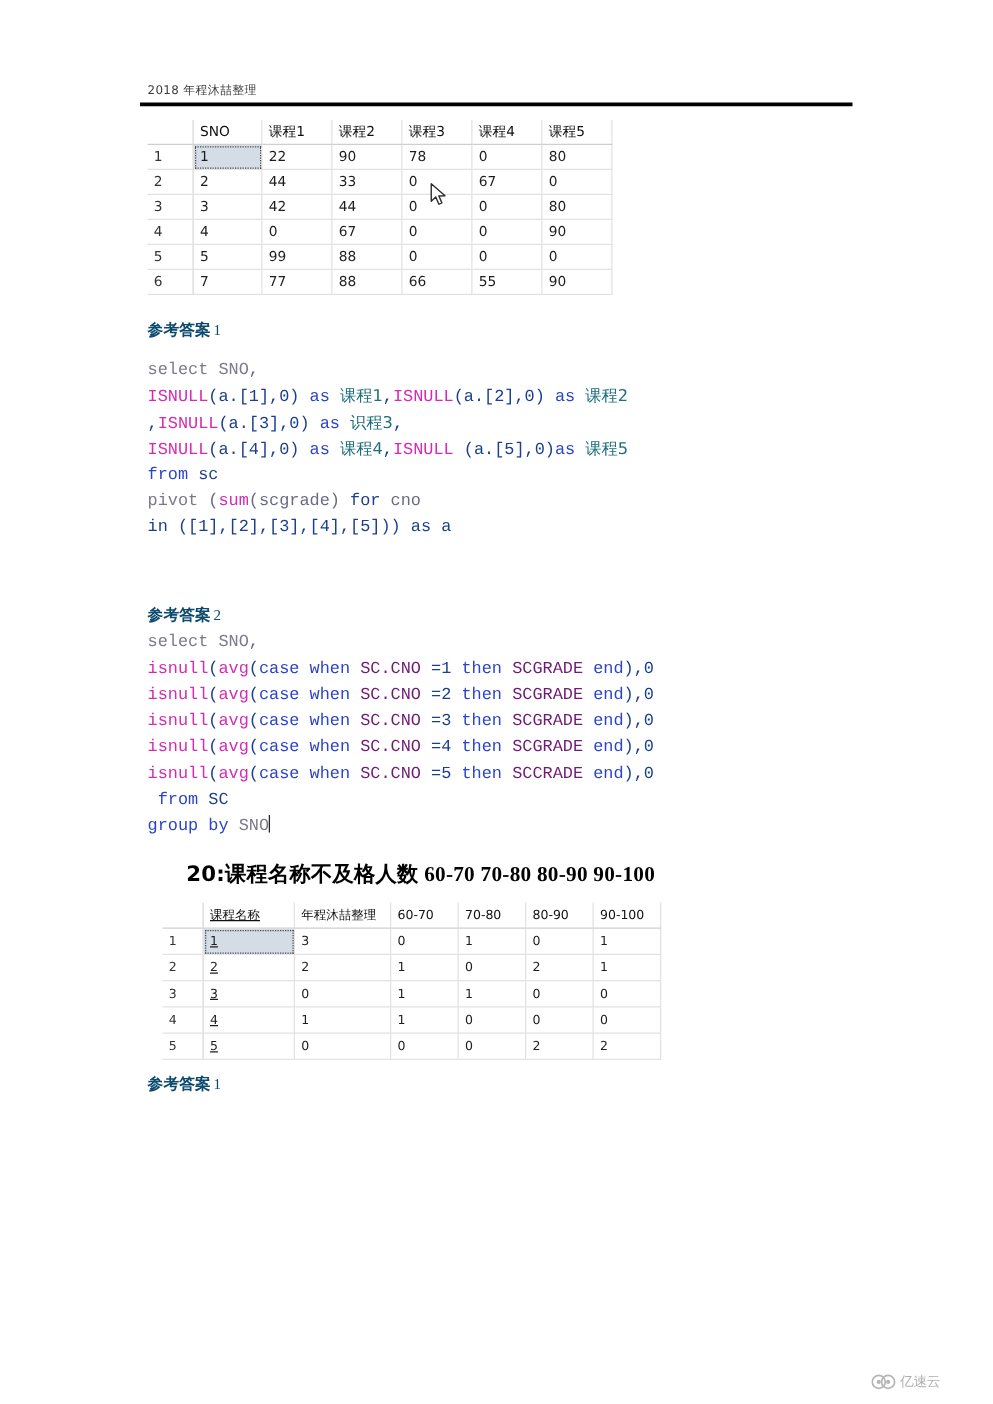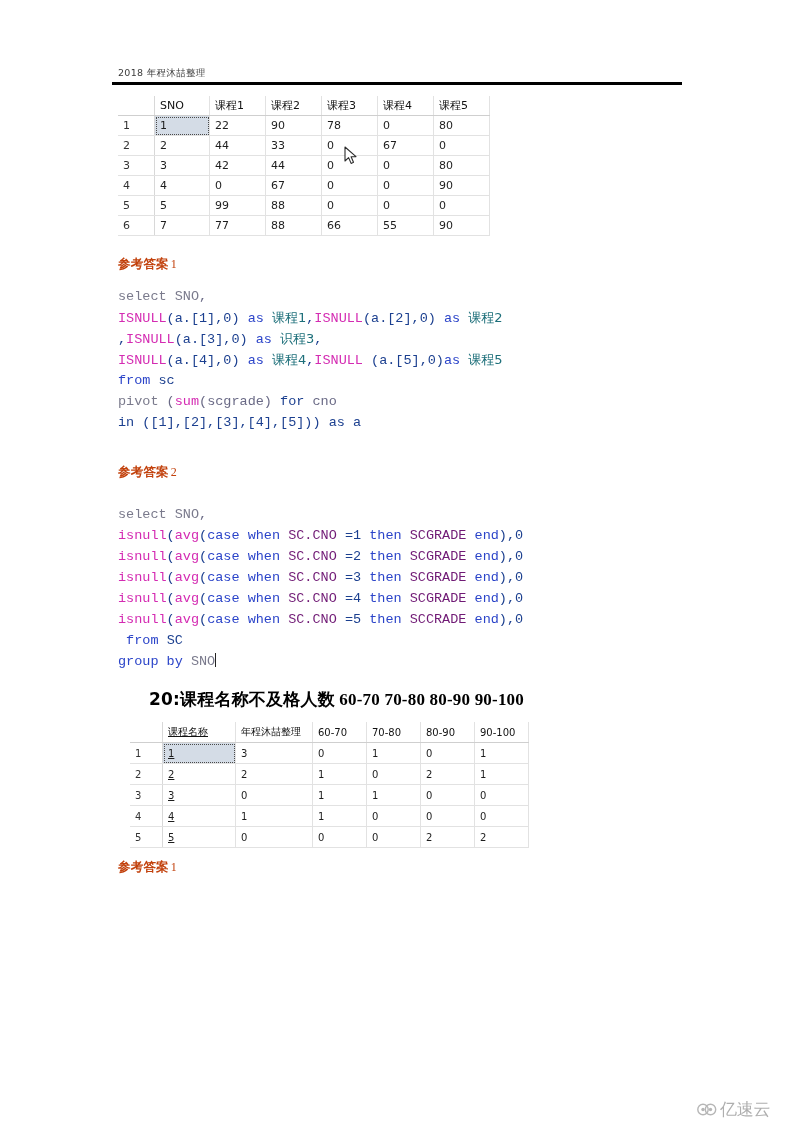--- a/index.html
+++ b/index.html
@@ -114,21 +114,21 @@
     pointer-events: none;
   }
 
   
   .answer-label {
     position: absolute;
     left: 118px;
     font-family: "DejaVu Sans", sans-serif;
     font-size: 12.5px;
     font-weight: bold;
-    color: #c2410c;
+    color: #0c4a6e;
     letter-spacing: 0.2px;
   }
   .answer-label .num {
     font-family: "Liberation Serif", serif;
     font-weight: normal;
     font-size: 12px;
     padding-left: 2px;
   }
 
   
@@ -182,21 +182,21 @@
     position: absolute;
     left: 697px;
     top: 1098px;
     display: flex;
     align-items: center;
     gap: 3px;
     opacity: 0.62;
   }
   .watermark-text {
     font-family: "DejaVu Sans", sans-serif;
-    font-size: 17px;
+    font-size: 11px;
     color: #7d7d7d;
     letter-spacing: -0.3px;
   }
 </style>
 </head>
 <body>
 
 <div class="page-header">
   <span class="page-header-text">2018 年程沐喆整理</span>
 </div>
@@ -274,21 +274,21 @@
 
 <svg class="cursor" viewBox="0 0 14 20">
   <path d="M1,1 L1,15 L4.6,11.6 L7.1,17.4 L9.5,16.3 L7.1,10.8 L12,10.6 Z" fill="#ffffff" stroke="#2b2b2b" stroke-width="1.1" stroke-linejoin="round"></path>
 </svg>
 
 <div class="answer-label" style="top:256px">
   <span>参考答案</span><span class="num">1</span>
 </div>
 <div class="code-block" id="code-answer1" style="top:286px"><span class="ln"><span class="k-gray">select</span><span class="k-plain"> </span><span class="k-gray">SNO</span><span class="k-plain">,</span></span><span class="ln"><span class="k-pink">ISNULL</span><span class="k-dark">(a.[1],0)</span><span class="k-plain"> </span><span class="k-blue">as</span><span class="k-plain"> </span><span class="k-cn">课程1</span><span class="k-dark">,</span><span class="k-pink">ISNULL</span><span class="k-dark">(a.[2],0)</span><span class="k-plain"> </span><span class="k-blue">as</span><span class="k-plain"> </span><span class="k-cn">课程2</span></span><span class="ln"><span class="k-dark">,</span><span class="k-pink">ISNULL</span><span class="k-dark">(a.[3],0)</span><span class="k-plain"> </span><span class="k-blue">as</span><span class="k-plain"> </span><span class="k-cn">识程3</span><span class="k-dark">,</span></span><span class="ln"><span class="k-pink">ISNULL</span><span class="k-dark">(a.[4],0)</span><span class="k-plain"> </span><span class="k-blue">as</span><span class="k-plain"> </span><span class="k-cn">课程4</span><span class="k-dark">,</span><span class="k-pink">ISNULL</span><span class="k-dark"> (a.[5],0)</span><span class="k-blue">as</span><span class="k-plain"> </span><span class="k-cn">课程5</span></span><span class="ln"><span class="k-blue">from</span><span class="k-plain"> </span><span class="k-dark">sc</span></span><span class="ln"><span class="k-gray">pivot</span><span class="k-plain"> (</span><span class="k-pink">sum</span><span class="k-plain">(scgrade) </span><span class="k-dark">for</span><span class="k-plain"> cno</span></span><span class="ln"><span class="k-dark">in ([1],[2],[3],[4],[5])) </span><span class="k-dark">as</span><span class="k-dark"> a</span></span></div>
 
-<div class="answer-label" style="top:464px">
+<div class="answer-label" style="top:484px">
   <span>参考答案</span><span class="num">2</span>
 </div>
 <div class="code-block" id="code-answer2" style="top:504px"><span class="ln"><span class="k-gray">select</span><span class="k-plain"> </span><span class="k-gray">SNO</span><span class="k-plain">,</span></span><span class="ln"><span class="k-pink">isnull</span><span class="k-dark">(</span><span class="k-pink">avg</span><span class="k-dark">(</span><span class="k-blue">case when</span><span class="k-plain"> </span><span class="k-teal">SC.CNO</span><span class="k-dark"> =1 </span><span class="k-blue">then</span><span class="k-plain"> </span><span class="k-teal">SCGRADE</span><span class="k-plain"> </span><span class="k-blue">end</span><span class="k-dark">),0</span></span><span class="ln"><span class="k-pink">isnull</span><span class="k-dark">(</span><span class="k-pink">avg</span><span class="k-dark">(</span><span class="k-blue">case when</span><span class="k-plain"> </span><span class="k-teal">SC.CNO</span><span class="k-dark"> =2 </span><span class="k-blue">then</span><span class="k-plain"> </span><span class="k-teal">SCGRADE</span><span class="k-plain"> </span><span class="k-blue">end</span><span class="k-dark">),0</span></span><span class="ln"><span class="k-pink">isnull</span><span class="k-dark">(</span><span class="k-pink">avg</span><span class="k-dark">(</span><span class="k-blue">case when</span><span class="k-plain"> </span><span class="k-teal">SC.CNO</span><span class="k-dark"> =3 </span><span class="k-blue">then</span><span class="k-plain"> </span><span class="k-teal">SCGRADE</span><span class="k-plain"> </span><span class="k-blue">end</span><span class="k-dark">),0</span></span><span class="ln"><span class="k-pink">isnull</span><span class="k-dark">(</span><span class="k-pink">avg</span><span class="k-dark">(</span><span class="k-blue">case when</span><span class="k-plain"> </span><span class="k-teal">SC.CNO</span><span class="k-dark"> =4 </span><span class="k-blue">then</span><span class="k-plain"> </span><span class="k-teal">SCGRADE</span><span class="k-plain"> </span><span class="k-blue">end</span><span class="k-dark">),0</span></span><span class="ln"><span class="k-pink">isnull</span><span class="k-dark">(</span><span class="k-pink">avg</span><span class="k-dark">(</span><span class="k-blue">case when</span><span class="k-plain"> </span><span class="k-teal">SC.CNO</span><span class="k-dark"> =5 </span><span class="k-blue">then</span><span class="k-plain"> </span><span class="k-teal">SCCRADE</span><span class="k-plain"> </span><span class="k-blue">end</span><span class="k-dark">),0</span></span><span class="ln"><span class="k-plain"> </span><span class="k-blue">from</span><span class="k-plain"> </span><span class="k-dark">SC</span></span><span class="ln"><span class="k-blue">group by</span><span class="k-plain"> </span><span class="k-gray">SNO</span><span class="caret"></span></span></div>
 
 <div class="section-title">
   <span>20:</span><span>课程名称不及格人数</span><span class="ranges">&nbsp;<span>60-70  70-80  80-90  90-100</span></span>
 </div>
 
 <table class="grid" id="grid-fail">
   <thead>

